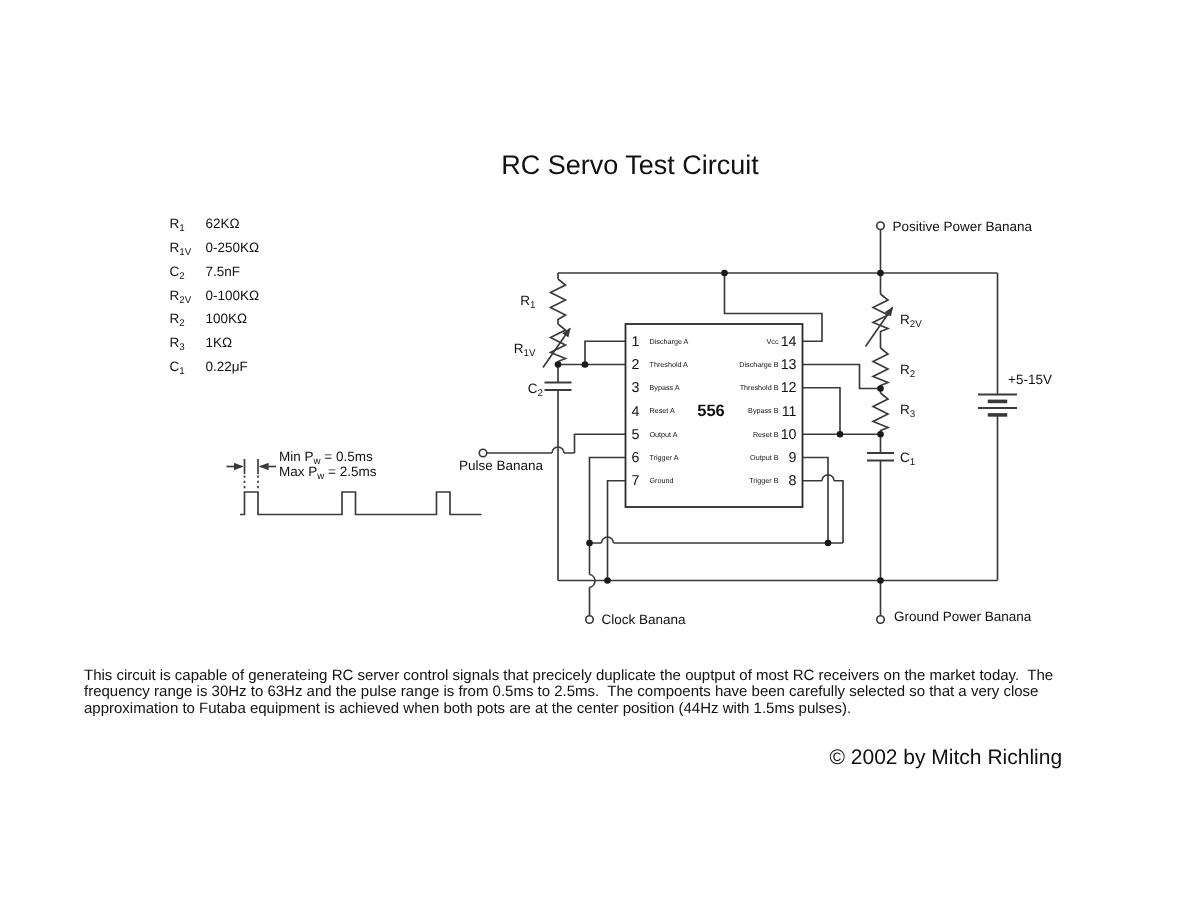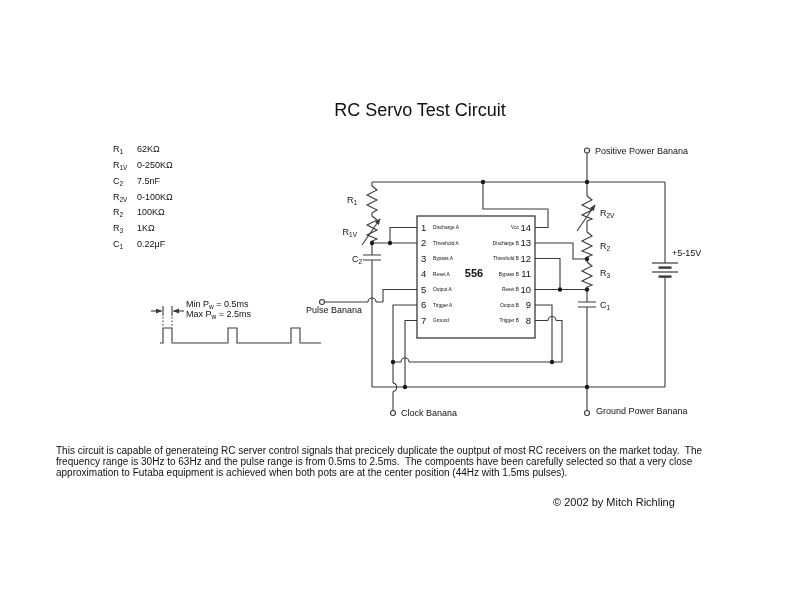--- a/index.html
+++ b/index.html
@@ -18,21 +18,21 @@
   .t-ref{font-size:9px;}
   .t-sub{font-size:6.5px;}
   .t-val{font-size:9px;}
   .t-pinnum{font-size:9.5px;}
   .t-pinlbl{font-size:4.8px;}
   .t-chip{font-size:11px;font-weight:bold;}
   .t-banana{font-size:9px;}
   .t-wave{font-size:9px;}
   .desc{position:absolute;left:56px;top:446px;width:654px;font-size:10px;
         line-height:10.9px;white-space:pre-wrap;}
-  .copyright{position:absolute;left:553px;top:496px;font-size:11px;}
+  .copyright{position:absolute;left:553px;top:496px;font-size:14px;}
 </style>
 </head>
 <body>
 
 <div class="page">
 
 <svg width="792" height="612" viewBox="0 0 792 612">
   <defs>
     <marker id="arr" markerWidth="8" markerHeight="7" refX="5.6" refY="2.5" orient="auto" markerUnits="userSpaceOnUse">
       <path d="M0,0 L6.5,2.5 L0,5 z" fill="#3a3a3a"></path>

